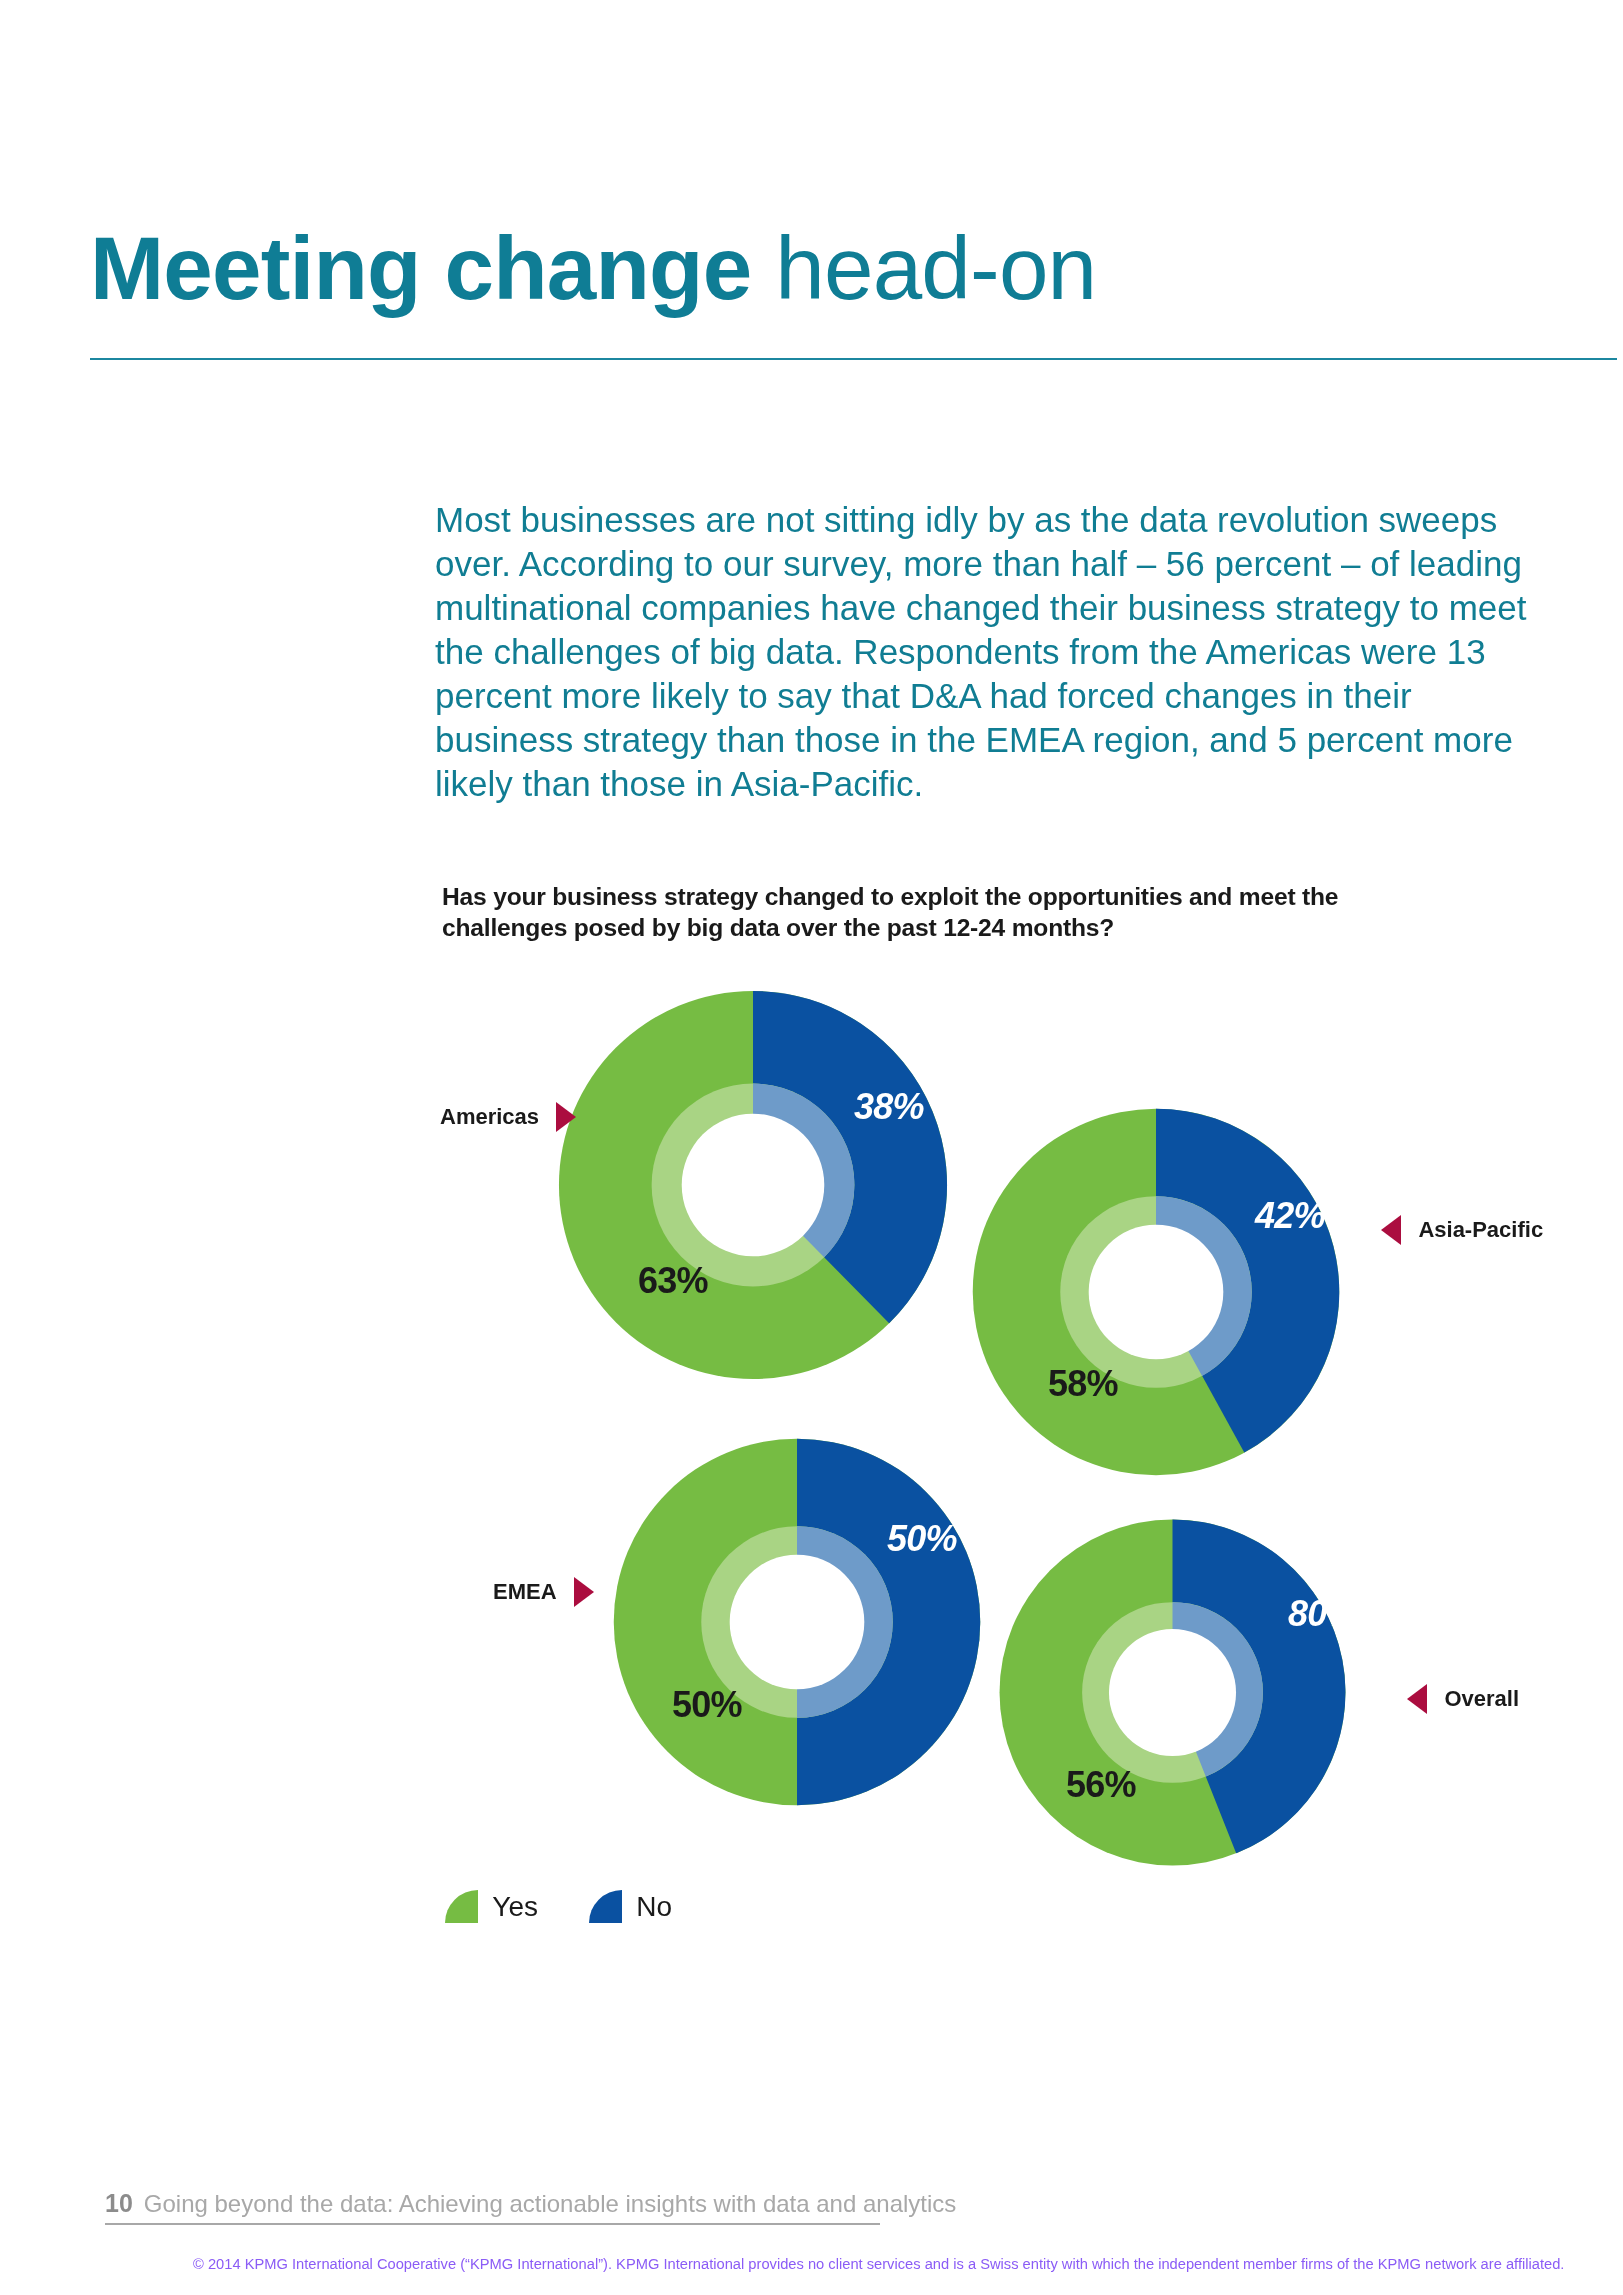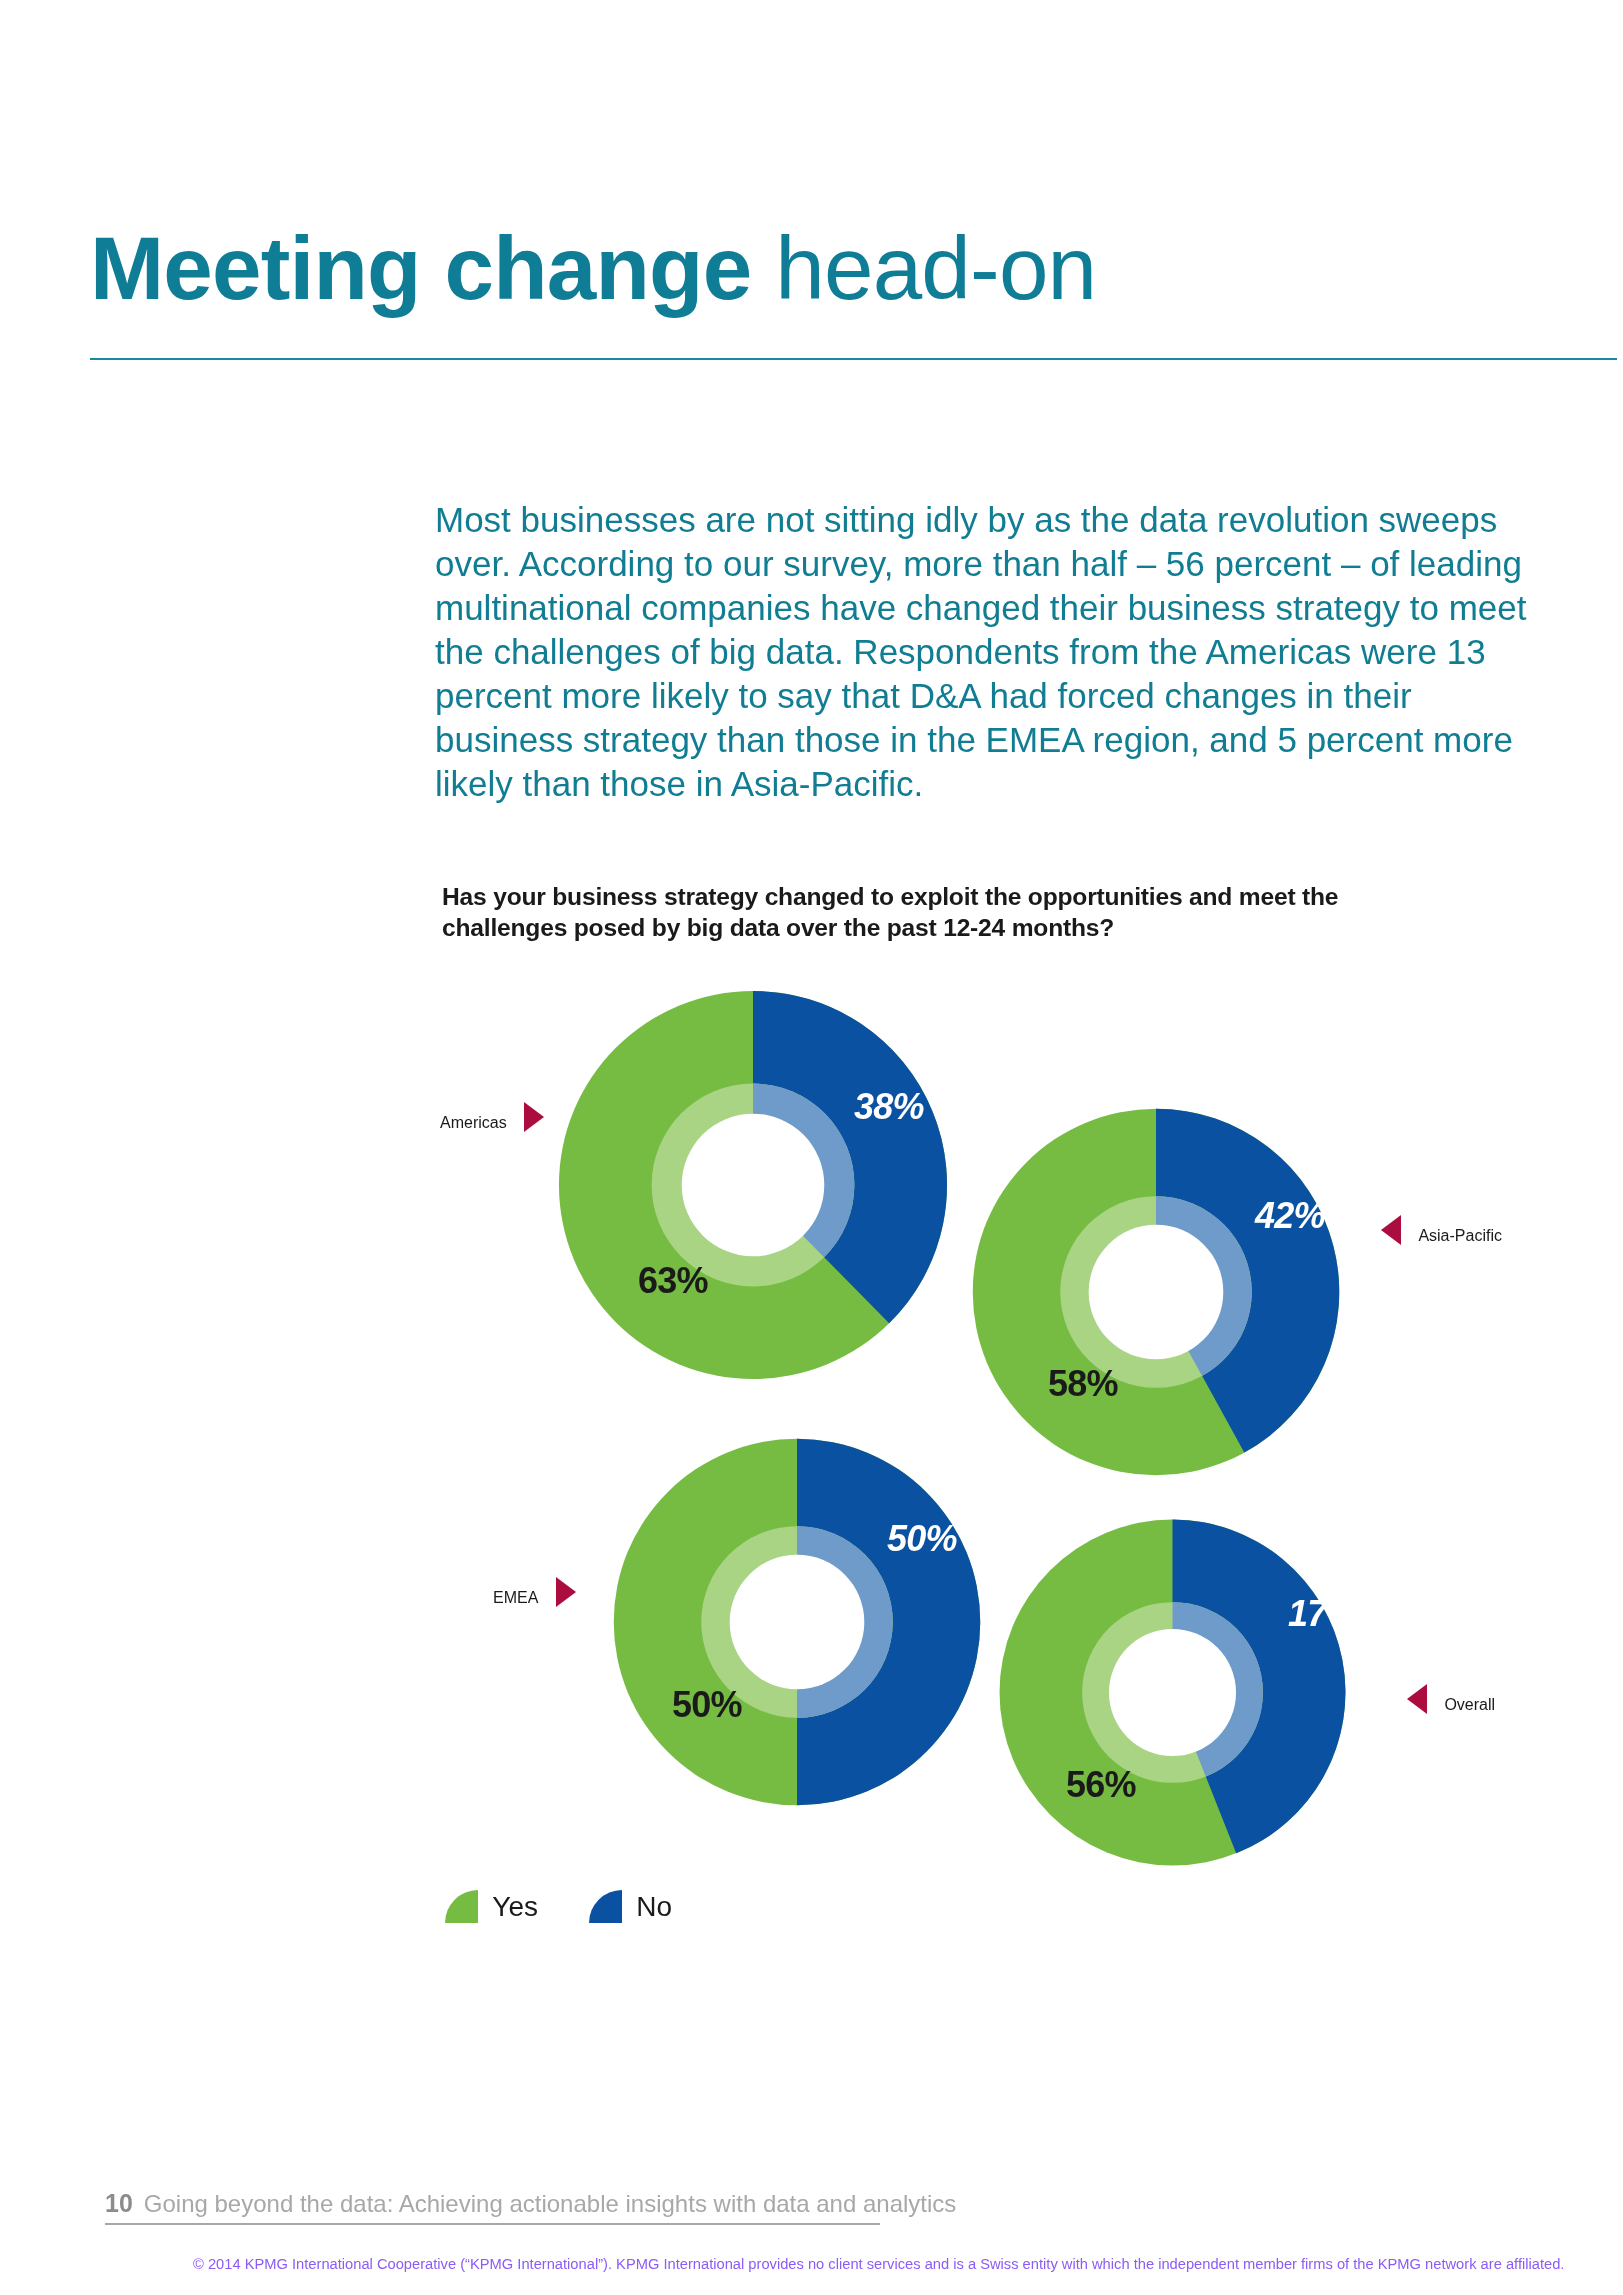--- a/index.html
+++ b/index.html
@@ -87,24 +87,25 @@
     font-weight: bold;
     letter-spacing: -0.8px;
     white-space: nowrap;
   }
   .donut-label.dark  { color: #1a1a1a; }
   .donut-label.light { color: #ffffff; font-style: italic; }
 
   .series-tag {
     position: absolute;
     display: flex;
-    align-items: flex-end;
-    font-size: 16px;
+    align-items: center;
+    font-size: 22px;
     color: #1a1a1a;
     white-space: nowrap;
+    font-weight: bold;
   }
   .series-tag .tri-right {
     width: 0; height: 0;
     border-top: 15px solid transparent;
     border-bottom: 15px solid transparent;
     border-left: 20.6px solid #ab0d3f;
     margin-left: 17.4px;
   }
   .series-tag .tri-left {
     width: 0; height: 0;
@@ -242,21 +243,21 @@
     <span class="tri-right"></span>
   </div>
 
   <svg class="donut" style="left:996px; top:1516px;" width="353" height="353" viewBox="0 0 500 500">
       <circle cx="250" cy="250" r="245" fill="#76bc43"></circle>
       <path d="M250 250 L250 5 A245 245 0 0 1 340.19 477.80 Z" fill="#0a51a1"></path>
       <circle cx="250" cy="250" r="128" fill="#a9d484"></circle>
       <path d="M250 250 L250 122 A128 128 0 0 1 297.12 369.01 Z" fill="#6e9bc9"></path>
       <circle cx="250" cy="250" r="90" fill="#ffffff"></circle>
     </svg>
-  <div class="donut-label light" style="left:1288px; top:1593px;">17%</div>
+  <div class="donut-label light" style="left:1288px; top:1593px;">80%</div>
   <div class="donut-label dark" style="left:1066px; top:1764px;">56%</div>
   <div class="series-tag" style="left:1407px; top:1684px;">
     <span class="tri-left"></span>
     <span>Overall</span>
   </div>
 </div>
 
 <div class="legend">
   <div class="legend-item">
     <span class="legend-swatch" style="background:#76bc43;"></span>

